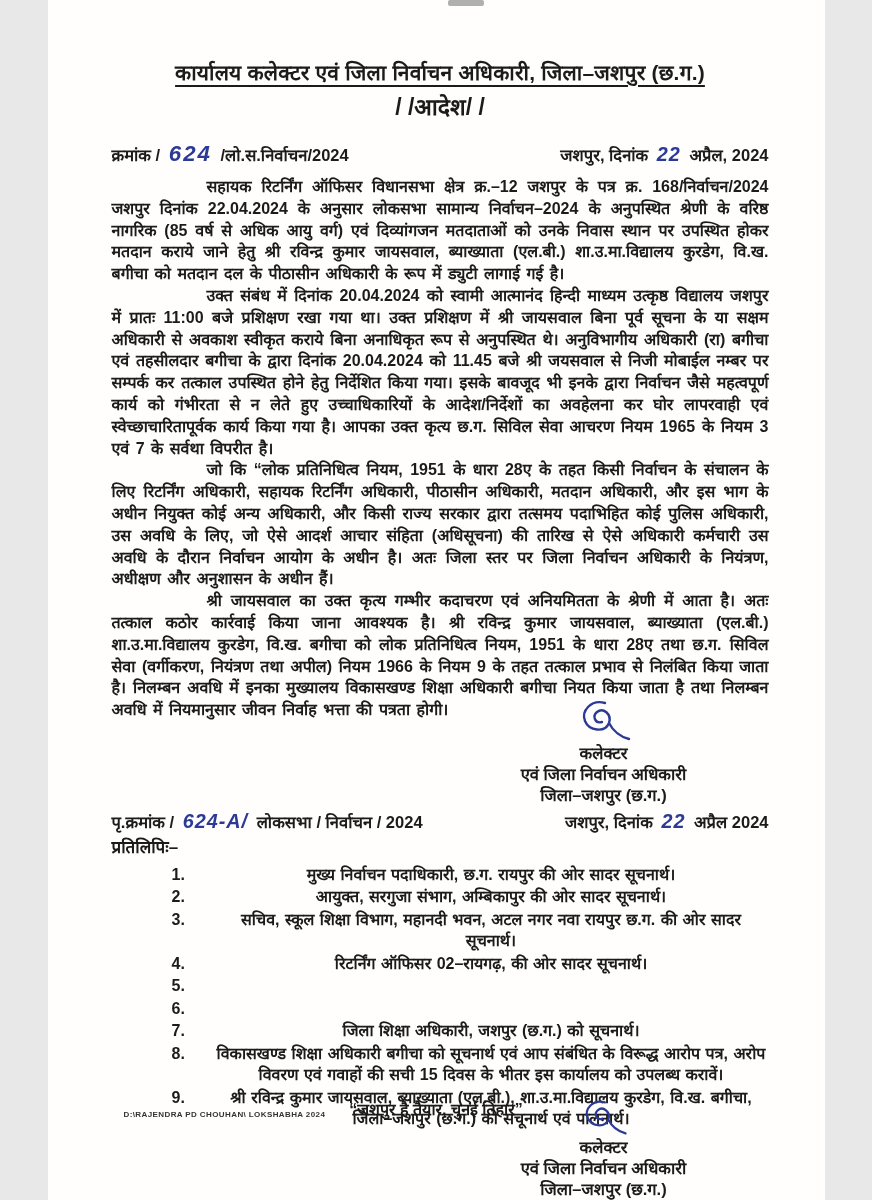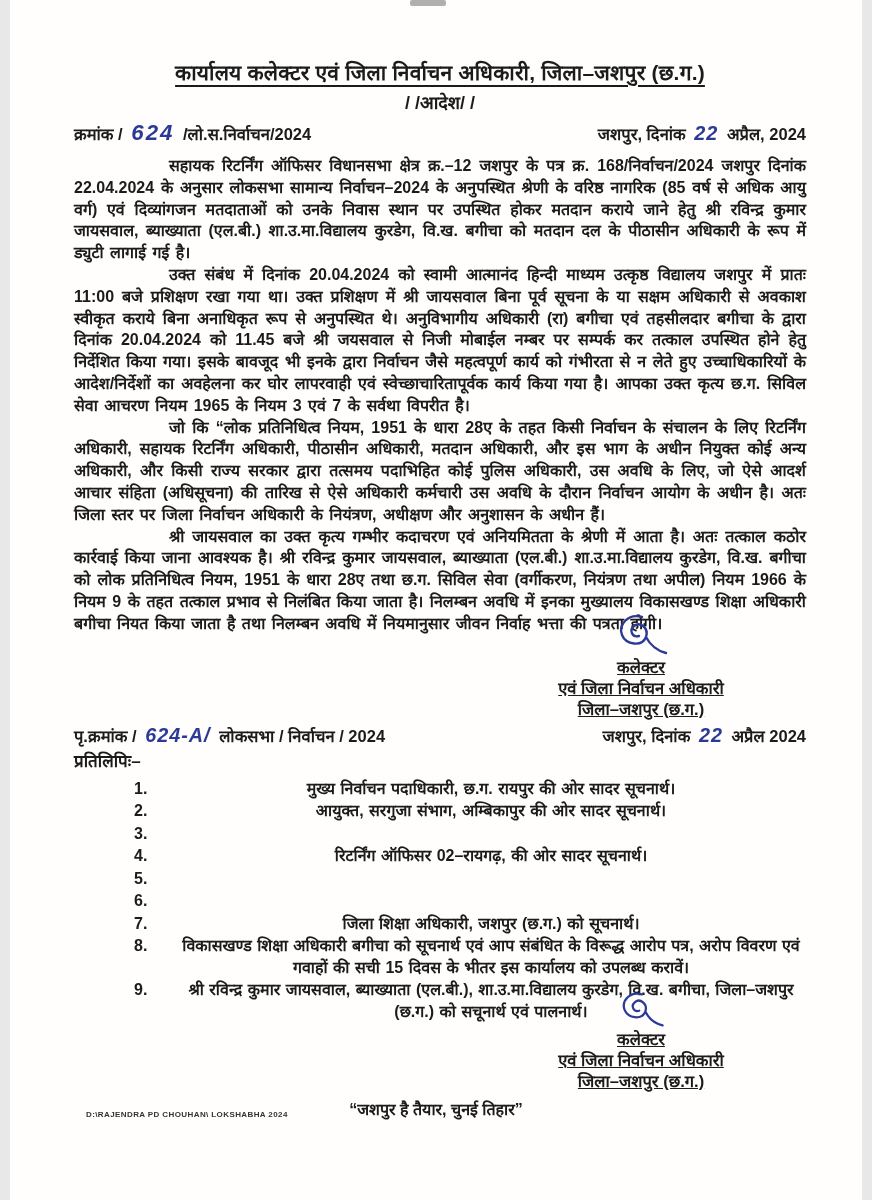--- a/index.html
+++ b/index.html
@@ -1,18 +1,18 @@
 <!DOCTYPE html>
 <html lang="hi"><head>
 <meta charset="utf-8">
 <style>
   html,body{margin:0;padding:0;background:#e8e8e8;}
   .page{
     position:relative;
-    width:852px;height:1200px;
+    width:777px;height:1200px;
     margin:0 auto;
     background:#fffefd;
     color:#1b1b1b;
     font-family:"Liberation Sans", sans-serif;
     font-weight:600;
     overflow:hidden;
     box-sizing:border-box;
   }
   .content{
     position:absolute;
@@ -26,23 +26,23 @@
     text-align:center;
     font-size:21px;
     font-weight:700;
     text-decoration:underline;
     text-underline-offset:5px;
     letter-spacing:.2px;
     margin:8px 0 2px 0;
   }
   .order-heading{
     text-align:center;
-    font-size:18px;
+    font-size:23px;
     font-weight:700;
-    margin:4px 0 8px 0;
+    margin:4px 0 21px 0;
   }
   .ref-row{
     display:flex;justify-content:space-between;align-items:flex-end;
     font-size:16.5px;font-weight:700;
     margin-bottom:10px;
   }
   .hand{
     color:#2b3a96;
     font-style:italic;
     font-weight:600;
@@ -60,21 +60,20 @@
     text-indent:95px;
     word-spacing:2px;
   }
   .sig-block{
     width:290px;
     margin-left:auto;
     text-align:center;
     font-size:16.5px;
     font-weight:700;
     line-height:21px;
-    text-decoration:underline;
   }
   .sig-block-1{margin-top:-24px;margin-right:20px;}
   .sig-flourish{display:block;margin:0 auto 0 auto;}
   .endorse-row{
     display:flex;justify-content:space-between;align-items:center;
     font-size:16.5px;font-weight:700;
     margin-top:4px;
   }
   .copy-label{
     font-size:17px;font-weight:700;margin:2px 0 6px 0;
@@ -162,20 +161,21 @@
       <li>
           <span class="num">1.</span>
           <span class="txt">मुख्य निर्वाचन पदाधिकारी, छ.ग. रायपुर की ओर सादर सूचनार्थ।</span>
         </li>
       <li>
           <span class="num">2.</span>
           <span class="txt">आयुक्त, सरगुजा संभाग, अम्बिकापुर की ओर सादर सूचनार्थ।</span>
         </li>
       <li>
           <span class="num">3.</span>
+          <span class="txt">सचिव, स्कूल शिक्षा विभाग, महानदी भवन, अटल नगर नवा रायपुर छ.ग. की ओर सादर सूचनार्थ।</span>
         </li>
       <li>
           <span class="num">4.</span>
           <span class="txt">रिटर्निंग ऑफिसर 02–रायगढ़, की ओर सादर सूचनार्थ।</span>
         </li>
       <li>
           <span class="num">5.</span>
         </li>
       <li>
           <span class="num">6.</span>

